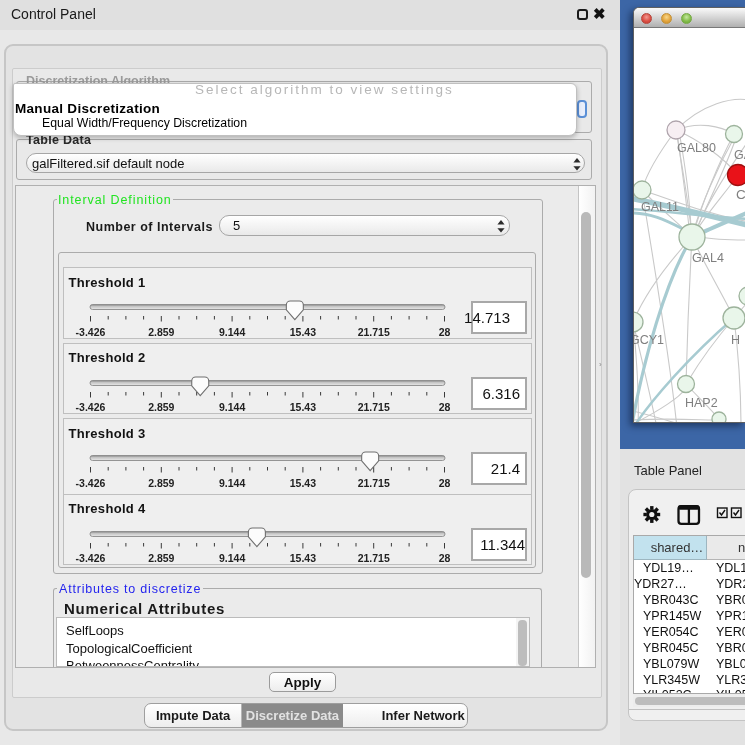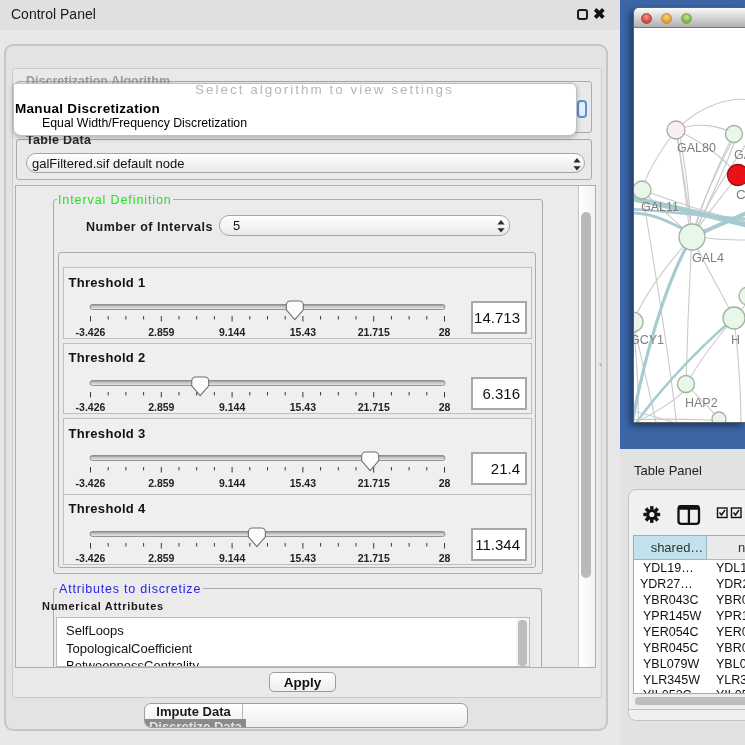--- a/index.html
+++ b/index.html
@@ -91,21 +91,21 @@
           <line x1="342.8" y1="20" x2="342.8" y2="23.5" stroke="#3a3a3a" stroke-width="1"></line>
           <line x1="360.5" y1="20" x2="360.5" y2="25.5" stroke="#3a3a3a" stroke-width="1"></line>
           <path d="M202.32880000000003,9 a4,4 0 0 1 4,-4 l9,0 a4,4 0 0 1 4,4 l0,4.8 -8.5,9.8 -8.5,-9.8 z" fill="#fcfcfc" stroke="#6f6f6f" stroke-width="1.1"></path>
         </svg>
         <div class="abs" style="left:-3.5px;top:57.5px;width:60px;text-align:center;font-size:10.5px;font-weight:bold;color:#222;">-3.426</div>
         <div class="abs" style="left:67.3px;top:57.5px;width:60px;text-align:center;font-size:10.5px;font-weight:bold;color:#222;">2.859</div>
         <div class="abs" style="left:138.1px;top:57.5px;width:60px;text-align:center;font-size:10.5px;font-weight:bold;color:#222;">9.144</div>
         <div class="abs" style="left:208.89999999999998px;top:57.5px;width:60px;text-align:center;font-size:10.5px;font-weight:bold;color:#222;">15.43</div>
         <div class="abs" style="left:279.7px;top:57.5px;width:60px;text-align:center;font-size:10.5px;font-weight:bold;color:#222;">21.715</div>
         <div class="abs" style="left:350.5px;top:57.5px;width:60px;text-align:center;font-size:10.5px;font-weight:bold;color:#222;">28</div>
-        <div class="abs" style="left:407px;top:33px;width:56px;height:33px;background:#ffffff;border:2px solid #a8a8a8;display:flex;align-items:center;justify-content:flex-end;padding-right:5px;font-size:15px;color:#111;">14.713</div>
+        <div class="abs" style="left:407px;top:33px;width:56px;height:33px;background:#ffffff;border:2px solid #a8a8a8;display:flex;align-items:center;justify-content:flex-end;padding-right:15px;font-size:15px;color:#111;">14.713</div>
       </div>
       <div class="abs" style="left:63px;top:342.5px;width:469px;height:71.5px;background:#efefef;border:1px solid #bfbfbf;">
         <div class="abs" style="left:4.5px;top:6.5px;font-size:13px;font-weight:bold;letter-spacing:0.3px;color:#111;">Threshold 2</div>
         <svg class="abs" style="left:20px;top:28px;" width="390" height="40" viewBox="0 0 390 40">
           <defs>
             <linearGradient id="trk1" x1="0" y1="0" x2="0" y2="1">
               <stop offset="0" stop-color="#7d7d7d"></stop>
               <stop offset="0.35" stop-color="#c2c2c2"></stop>
               <stop offset="1" stop-color="#e9e9e9"></stop>
             </linearGradient>
@@ -217,37 +217,37 @@
           <line x1="342.8" y1="20" x2="342.8" y2="23.5" stroke="#3a3a3a" stroke-width="1"></line>
           <line x1="360.5" y1="20" x2="360.5" y2="25.5" stroke="#3a3a3a" stroke-width="1"></line>
           <path d="M164.38,9 a4,4 0 0 1 4,-4 l9,0 a4,4 0 0 1 4,4 l0,4.8 -8.5,9.8 -8.5,-9.8 z" fill="#fcfcfc" stroke="#6f6f6f" stroke-width="1.1"></path>
         </svg>
         <div class="abs" style="left:-3.5px;top:57.5px;width:60px;text-align:center;font-size:10.5px;font-weight:bold;color:#222;">-3.426</div>
         <div class="abs" style="left:67.3px;top:57.5px;width:60px;text-align:center;font-size:10.5px;font-weight:bold;color:#222;">2.859</div>
         <div class="abs" style="left:138.1px;top:57.5px;width:60px;text-align:center;font-size:10.5px;font-weight:bold;color:#222;">9.144</div>
         <div class="abs" style="left:208.89999999999998px;top:57.5px;width:60px;text-align:center;font-size:10.5px;font-weight:bold;color:#222;">15.43</div>
         <div class="abs" style="left:279.7px;top:57.5px;width:60px;text-align:center;font-size:10.5px;font-weight:bold;color:#222;">21.715</div>
         <div class="abs" style="left:350.5px;top:57.5px;width:60px;text-align:center;font-size:10.5px;font-weight:bold;color:#222;">28</div>
-        <div class="abs" style="left:407px;top:33px;width:56px;height:33px;background:#ffffff;border:2px solid #a8a8a8;display:flex;align-items:center;justify-content:flex-end;padding-right:5px;font-size:15px;color:#111;">11.344</div>
+        <div class="abs" style="left:407px;top:33px;width:56px;height:33px;background:#ffffff;border:2px solid #a8a8a8;display:flex;align-items:center;justify-content:flex-end;font-size:15px;color:#111;">11.344</div>
       </div>
     </div>
 
   <div class="abs" style="left:53px;top:588px;width:489px;height:79px;border:1px solid #ababab;border-top-left-radius:3px;border-top-right-radius:3px;border-bottom:none;"></div>
   <div class="abs" style="left:57px;top:581.5px;font-size:12.5px;letter-spacing:0.8px;color:#2424ee;background:#ebebeb;padding:0 2px;">Attributes to discretize</div>
-  <div class="abs" style="left:42px;top:599.5px;font-size:11px;font-weight:bold;letter-spacing:0.7px;color:#1a1a1a;">Numerical Attributes</div>
+  <div class="abs" style="left:64px;top:599.5px;font-size:15px;font-weight:bold;letter-spacing:0.7px;color:#1a1a1a;">Numerical Attributes</div>
 
   <div class="abs" style="left:56px;top:617px;width:474px;height:50px;background:#ffffff;border:1px solid #bbbbbb;overflow:hidden;">
     <div style="font-size:13px;color:#111;padding-left:9px;padding-top:4px;line-height:17.5px;">SelfLoops<br>TopologicalCoefficient<br>BetweennessCentrality</div>
   </div>
   <div class="abs" style="left:516px;top:618px;width:13px;height:48px;background:#f4f4f4;"></div>
   <div class="abs" style="left:518px;top:620px;width:9px;height:46px;background:#bdbdbd;border-radius:4px;"></div>
 
   <div class="abs" style="left:269px;top:672px;width:67px;height:20px;background:linear-gradient(#ffffff,#ededed);border:1px solid #9b9b9b;border-radius:5px;display:flex;align-items:center;justify-content:center;font-size:13.5px;font-weight:600;color:#111;">Apply</div>
 
-  <div class="abs" style="left:144px;top:703px;width:324px;height:25px;background:linear-gradient(#ffffff,#ededed);border:1px solid #9e9e9e;border-radius:7px;overflow:hidden;display:flex;flex-direction:column;">
+  <div class="abs" style="left:144px;top:703px;width:324px;height:25px;background:linear-gradient(#ffffff,#ededed);border:1px solid #9e9e9e;border-radius:7px;overflow:hidden;display:flex;">
     <div style="width:98px;height:100%;display:flex;align-items:center;justify-content:center;font-size:13px;font-weight:bold;color:#1a1a1a;border-right:1px solid #b5b5b5;">Impute Data</div>
     <div style="width:101px;height:100%;display:flex;align-items:center;justify-content:center;font-size:13px;font-weight:bold;color:#e2e2e2;background:#8a8a8a;">Discretize Data</div>
     <div style="width:125px;height:100%;display:flex;align-items:center;justify-content:center;font-size:13px;font-weight:bold;color:#1a1a1a;padding-left:37px;">Infer Network</div>
   </div>
 
   <div class="abs" style="left:13px;top:83px;width:564px;height:53px;background:#ffffff;border:1px solid #c0c0c0;border-radius:2px 6px 8px 8px;box-shadow:0 2px 5px rgba(0,0,0,0.25);z-index:50;">
     <div class="abs" style="left:181px;top:-2px;font-size:13.5px;color:#b7b7b7;letter-spacing:2px;">Select algorithm to view settings</div>
     <div class="abs" style="left:1px;top:17px;font-size:13.5px;font-weight:bold;letter-spacing:0.3px;color:#000;">Manual Discretization</div>
     <div class="abs" style="left:0px;top:31.5px;font-size:12.3px;color:#000;margin-left:28px;">Equal Width/Frequency Discretization</div>
   </div>
@@ -360,21 +360,21 @@
       <div style="flex:1;background:#eaeaea;border-bottom:1px solid #b5b5b5;font-size:13px;color:#333;position:relative;">
           <span style="position:absolute;left:31px;top:4px;">n</span>
         </div>
     </div>
     <div style="font-size:12.5px;color:#111;">
       <div style="display:flex;height:15.95px;align-items:center;">
           <div style="flex:0 0 82px;padding-left:9px;">YDL19…</div>
           <div>YDL194W</div>
         </div>
       <div style="display:flex;height:15.95px;align-items:center;">
-          <div style="flex:0 0 82px;padding-left:6px;">YDR27…</div>
+          <div style="flex:0 0 82px;padding-left:0;">YDR27…</div>
           <div>YDR277C</div>
         </div>
       <div style="display:flex;height:15.95px;align-items:center;">
           <div style="flex:0 0 82px;padding-left:9px;">YBR043C</div>
           <div>YBR043C</div>
         </div>
       <div style="display:flex;height:15.95px;align-items:center;">
           <div style="flex:0 0 82px;padding-left:9px;">YPR145W</div>
           <div>YPR145W</div>
         </div>

